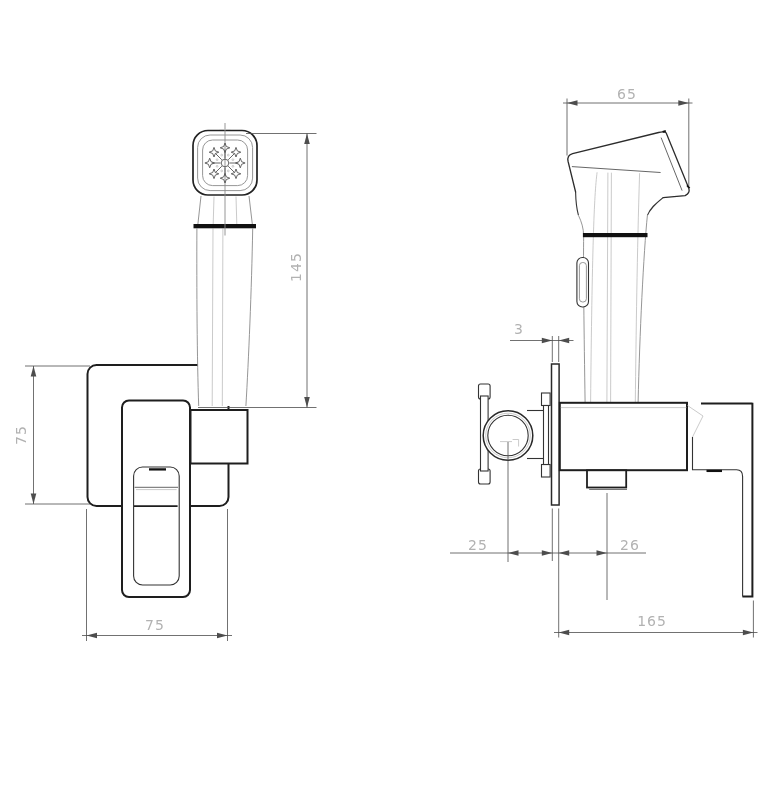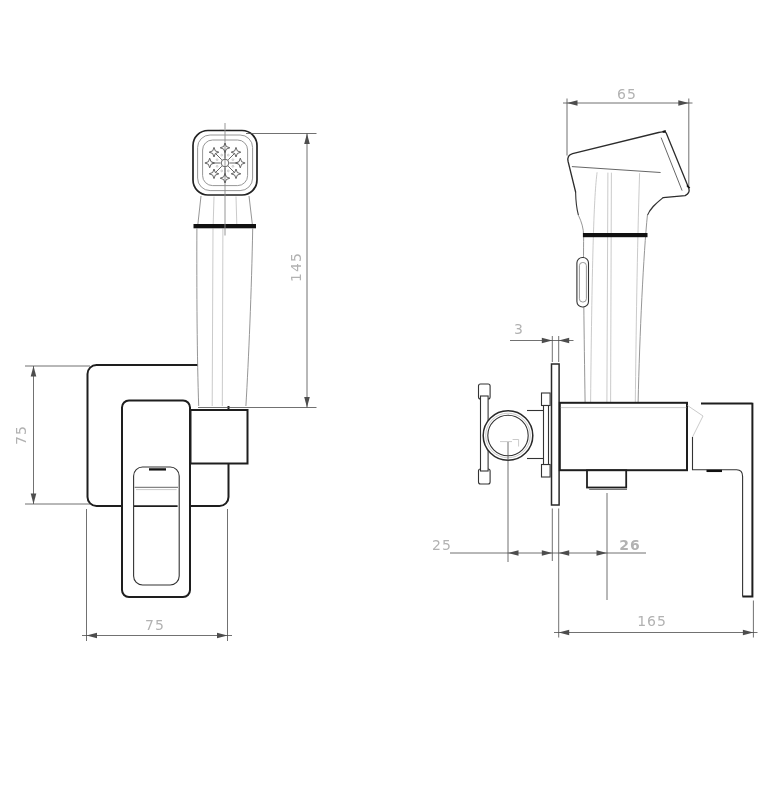--- a/index.html
+++ b/index.html
@@ -246,18 +246,18 @@
   <div class="dim-label rot" style="left:266px;top:253px;">145</div>
 
   <div class="dim-label rot" style="left:-9px;top:421px;">75</div>
 
   <div class="dim-label" style="left:125px;top:611px;">75</div>
 
   <div class="dim-label" style="left:597px;top:80px;">65</div>
 
   <div class="dim-label" style="left:504px;top:315px;width:30px;">3</div>
 
-  <div class="dim-label" style="left:412px;top:531px;">25</div>
-
-  <div class="dim-label" style="left:600px;top:531px;font-weight:bold;">26</div>
+  <div class="dim-label" style="left:448px;top:531px;">25</div>
+
+  <div class="dim-label" style="left:600px;top:531px;">26</div>
 
   <div class="dim-label" style="left:622px;top:607px;">165</div>
 </div>
 
 </body></html>

